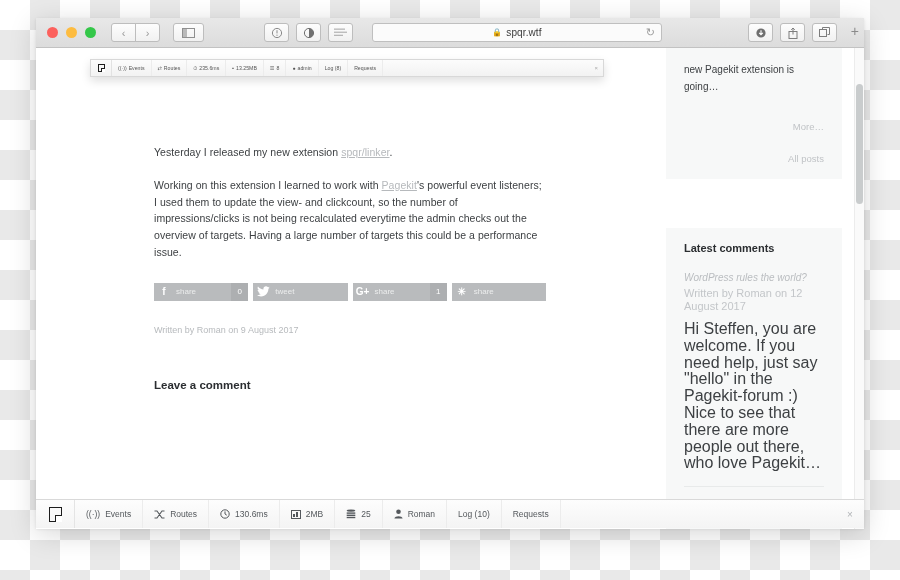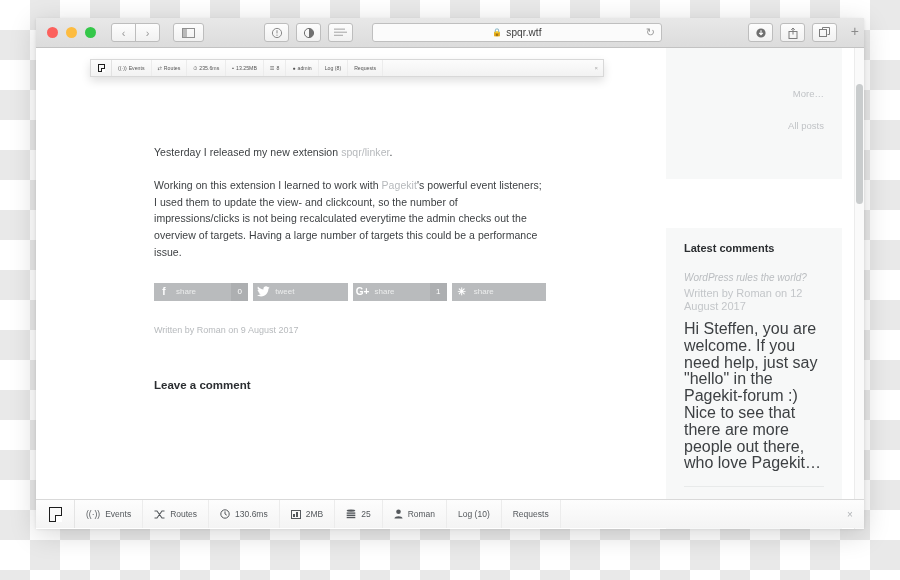--- a/index.html
+++ b/index.html
@@ -142,21 +142,21 @@
     padding: 96px 0 0 118px;
     width: 392px;
   }
   .article p {
     margin: 0 0 16px 0;
     font-size: 10.5px;
     line-height: 16.8px;
     color: #3d4043;
     letter-spacing: .05px;
   }
-  .muted-link { color: #b6b9bc; }
+  .muted-link { color: #b6b9bc; text-decoration: underline; }
   .bold-name  { color: #2b2e31; font-weight: bold; }
 
   
   .share-row {
     display: flex; gap: 5px;
     margin: 22px 0 0 0;
   }
   .share-btn {
     height: 18px;
     background: #b9bbbd;
@@ -465,20 +465,21 @@
             <div class="byline">Written by Roman on 9 August 2017</div>
 
             <div class="comment-head">Leave a comment</div>
 
           </div>
         </div>
 
         <div class="col-side">
 
           <div class="widget w1">
+            <div class="side-text">new Pagekit extension is going…</div>
             <div class="side-right" style="margin-top:26px;">More…</div>
             <div class="side-right" style="margin-top:21px;">All posts</div>
           </div>
 
           <div class="widget w2">
             <div class="side-title">Latest comments</div>
 
             <div>
               <div class="cmt-title">WordPress rules the world?</div>
               <div class="cmt-meta">Written by Roman on 12 August 2017</div>

